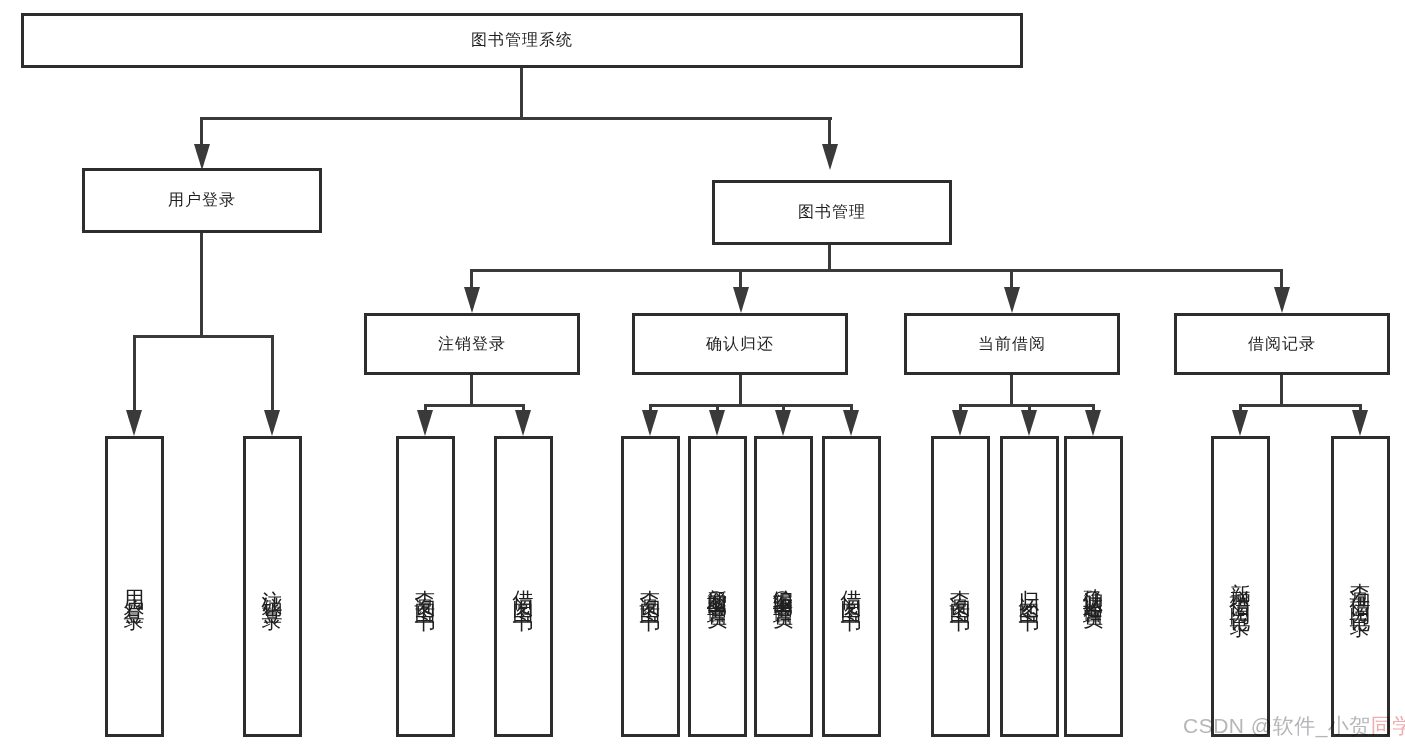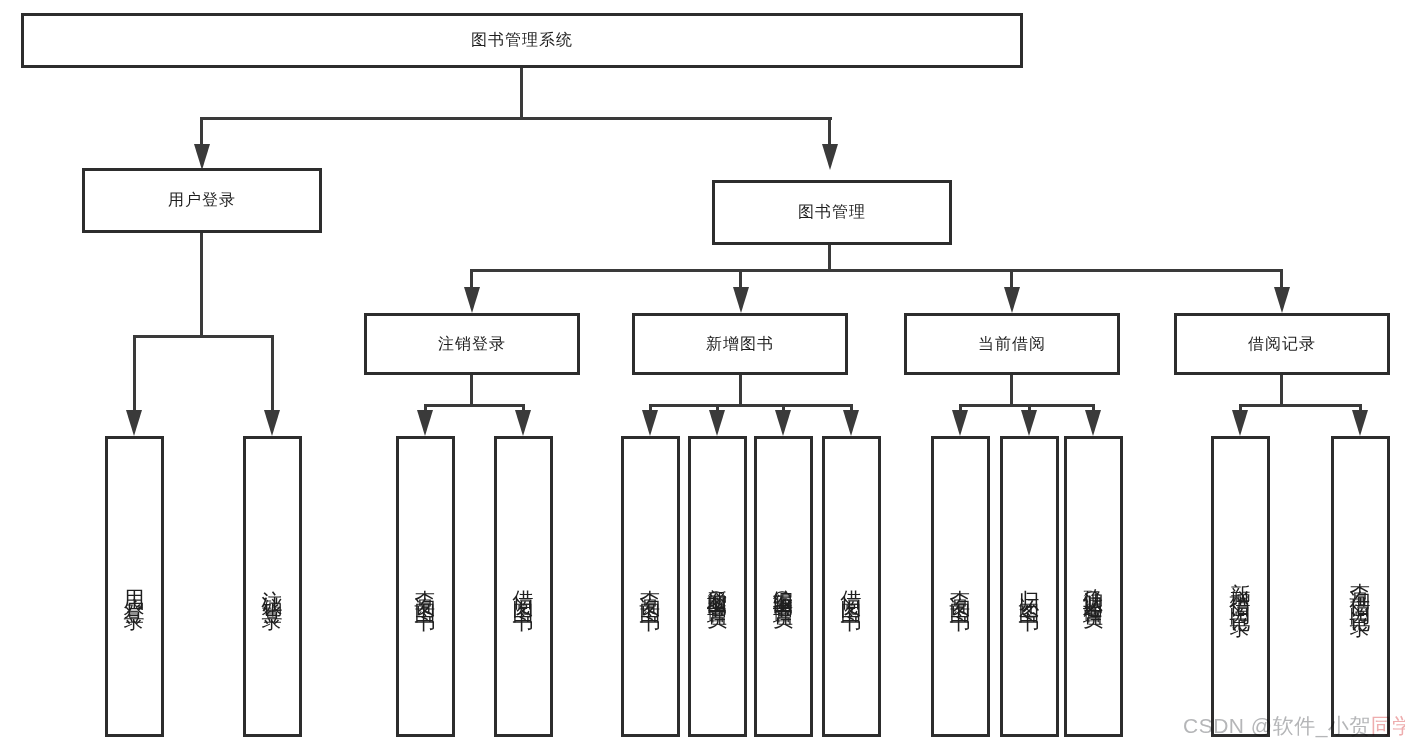--- a/index.html
+++ b/index.html
@@ -79,21 +79,21 @@
   <div class="arrow" style="left:733px;top:287px;"></div>
   <div class="vline" style="left:1010px;top:269px;height:20px;"></div>
   <div class="arrow" style="left:1004px;top:287px;"></div>
   <div class="vline" style="left:1280px;top:269px;height:20px;"></div>
   <div class="arrow" style="left:1274px;top:287px;"></div>
 
   <div class="box" style="left:364px;top:313px;width:216px;height:62px;">
     <span class="node-label">注销登录</span>
   </div>
   <div class="box" style="left:632px;top:313px;width:216px;height:62px;">
-    <span class="node-label">新增图书</span>
+    <span class="node-label">确认归还</span>
   </div>
   <div class="box" style="left:904px;top:313px;width:216px;height:62px;">
     <span class="node-label">当前借阅</span>
   </div>
   <div class="box" style="left:1174px;top:313px;width:216px;height:62px;">
     <span class="node-label">借阅记录</span>
   </div>
 
   <div class="vline" style="left:470px;top:375px;height:31px;"></div>
   <div class="hline" style="left:424px;top:404px;width:101px;"></div>

